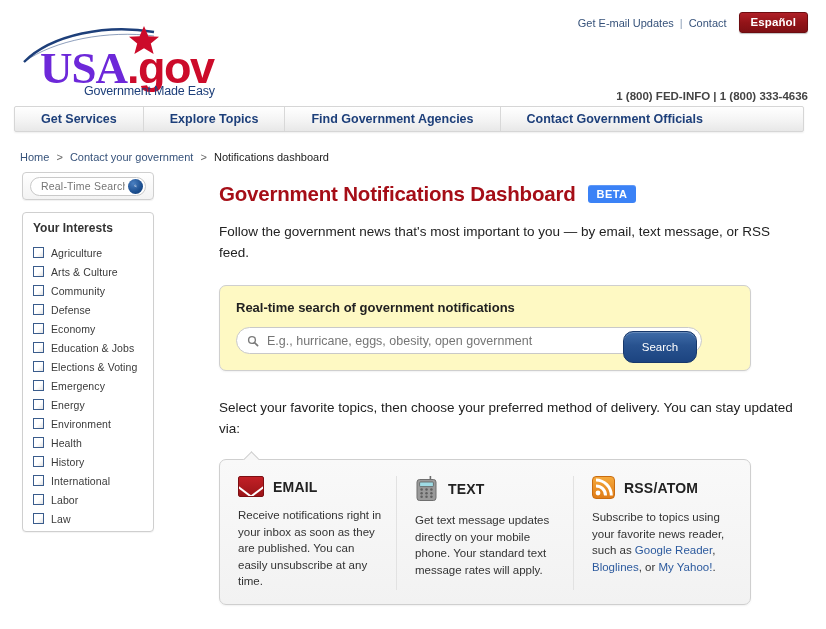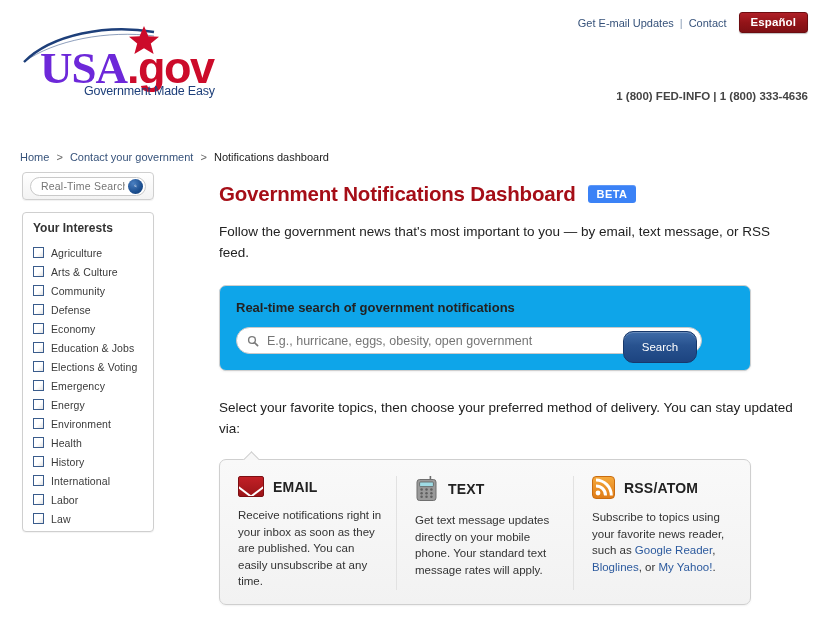--- a/index.html
+++ b/index.html
@@ -267,21 +267,21 @@
     line-height: 21px;
     max-width: 578px;
   }
 
   
   .search-panel {
     margin-top: 22px;
     width: 532px;
     border: 1px solid #cfcfcf;
     border-radius: 7px;
-    background: #0ea5e9;
+    background: #fef9c3;
     padding: 14px 16px 16px 16px;
     box-shadow: 0 1px 2px rgba(0,0,0,0.06);
   }
   .search-panel-title {
     font-size: 13px;
     font-weight: bold;
     color: #222222;
     margin-bottom: 12px;
   }
   .search-field {
@@ -456,20 +456,26 @@
       </div>
       <div class="logo-tagline">
         <span>Government</span>
         <span>Made Easy</span>
       </div>
     </div>
 
     <div class="phone-line">1 (800) FED-INFO | 1 (800) 333-4636</div>
   </div>
 
+  <div class="nav">
+    <a class="nav-item" href="#">Get Services</a>
+    <a class="nav-item" href="#">Explore Topics</a>
+    <a class="nav-item" href="#">Find Government Agencies</a>
+    <a class="nav-item" href="#">Contact Government Officials</a>
+  </div>
 
   <div class="breadcrumb">
     <a href="#">Home</a>
     <span class="bc-sep">&gt;</span>
     <a href="#">Contact your government</a>
     <span class="bc-sep">&gt;</span>
     <span class="bc-current">Notifications dashboard</span>
   </div>
 
   <div class="content">

